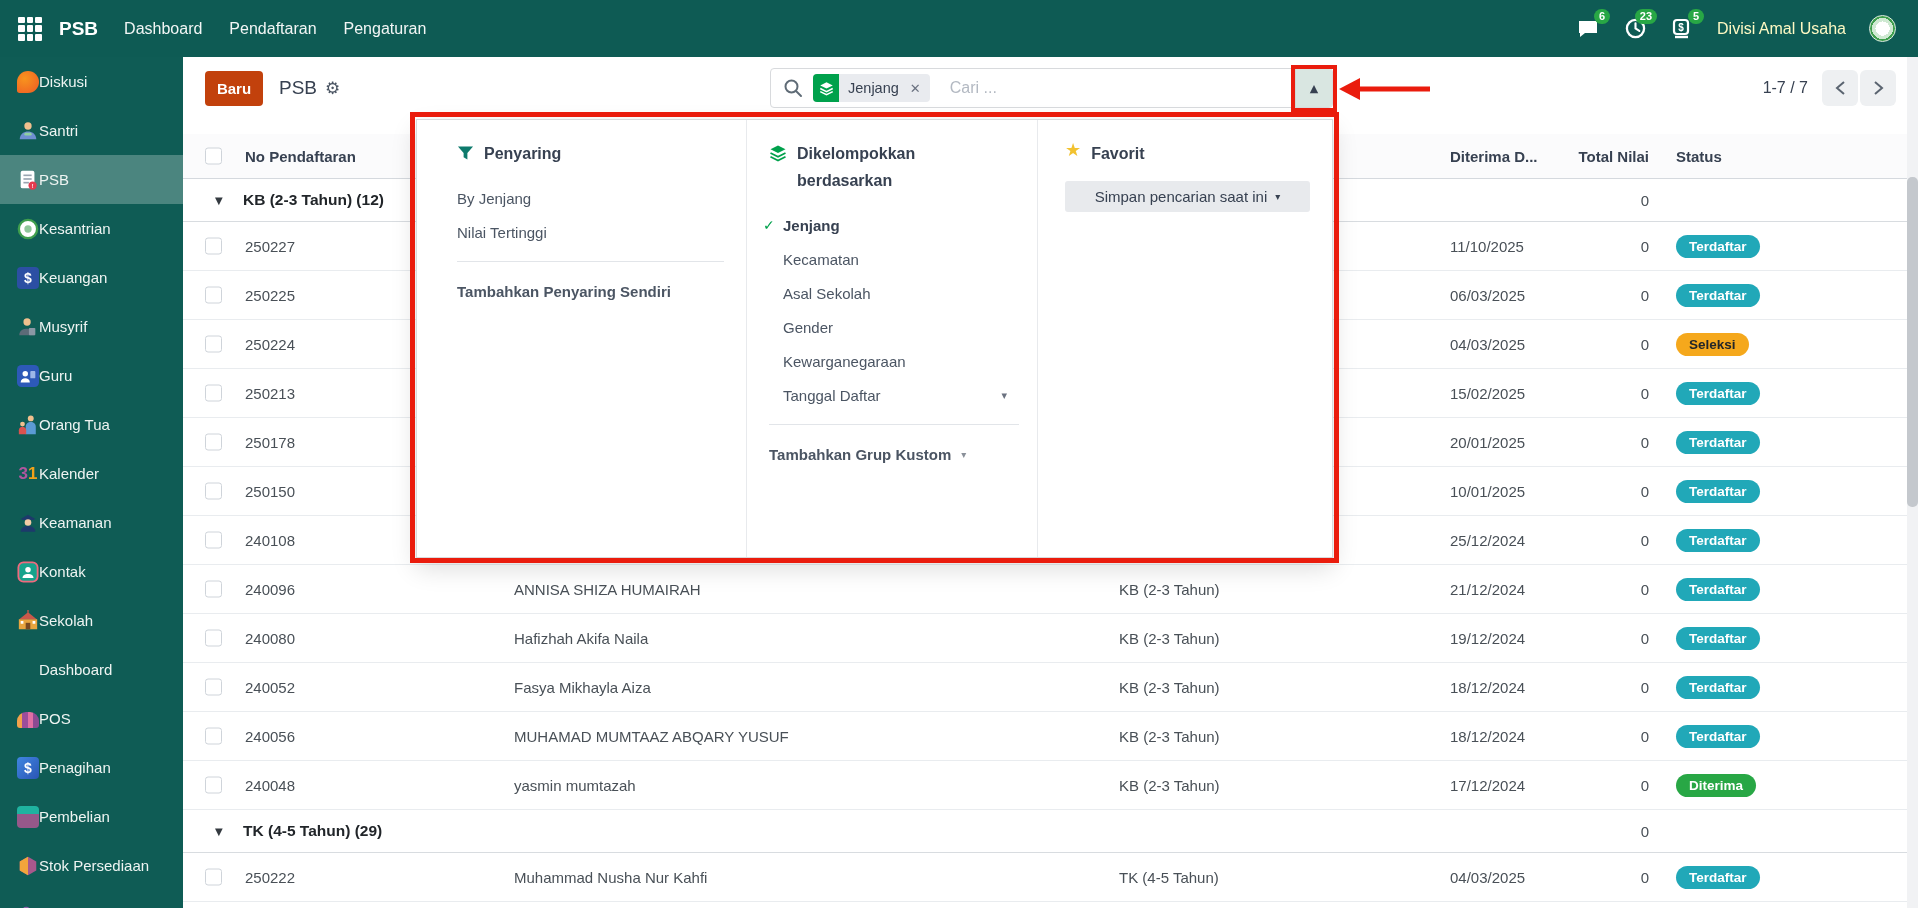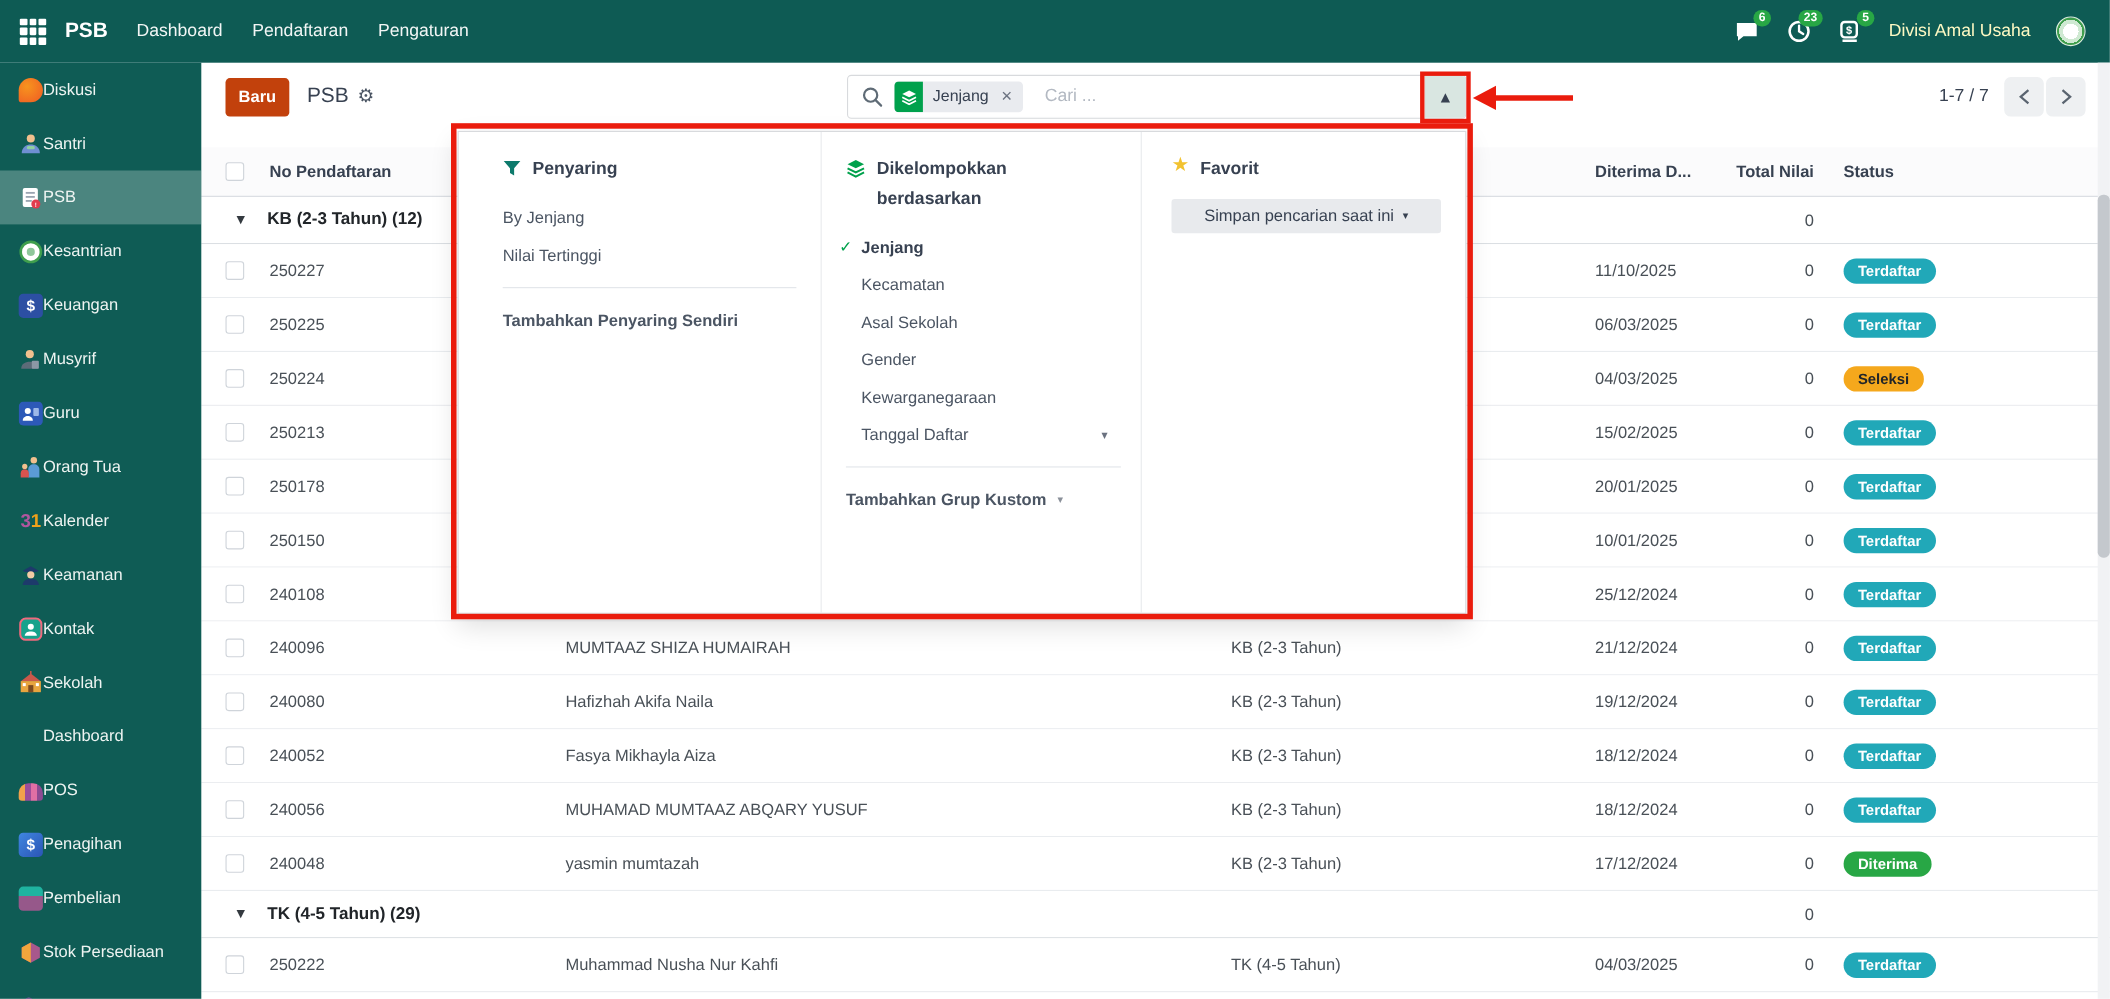--- a/index.html
+++ b/index.html
@@ -445,21 +445,21 @@
           <span class="cell jenjang"></span>
           <span class="cell tanggal">25/12/2024</span>
           <span class="cell total">0</span>
           <span class="cell status">
             <span class="badge" style="background: rgb(33, 168, 184);">Terdaftar</span>
           </span>
         </div>
         <div class="trow data">
           <span class="cb"></span>
           <span class="cell no">240096</span>
-          <span class="cell name">MUMTAAZ SHIZA HUMAIRAH</span>
+          <span class="cell name">ANNISA SHIZA HUMAIRAH</span>
           <span class="cell jenjang">KB (2-3 Tahun)</span>
           <span class="cell tanggal">21/12/2024</span>
           <span class="cell total">0</span>
           <span class="cell status">
             <span class="badge" style="background: rgb(33, 168, 184);">Terdaftar</span>
           </span>
         </div>
         <div class="trow data">
           <span class="cb"></span>
           <span class="cell no">240080</span>

